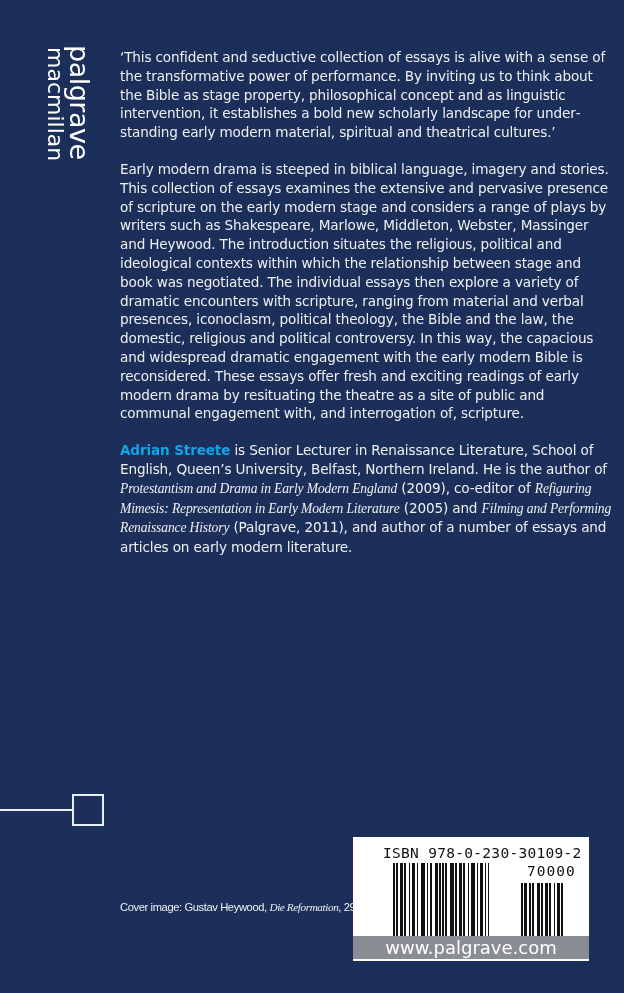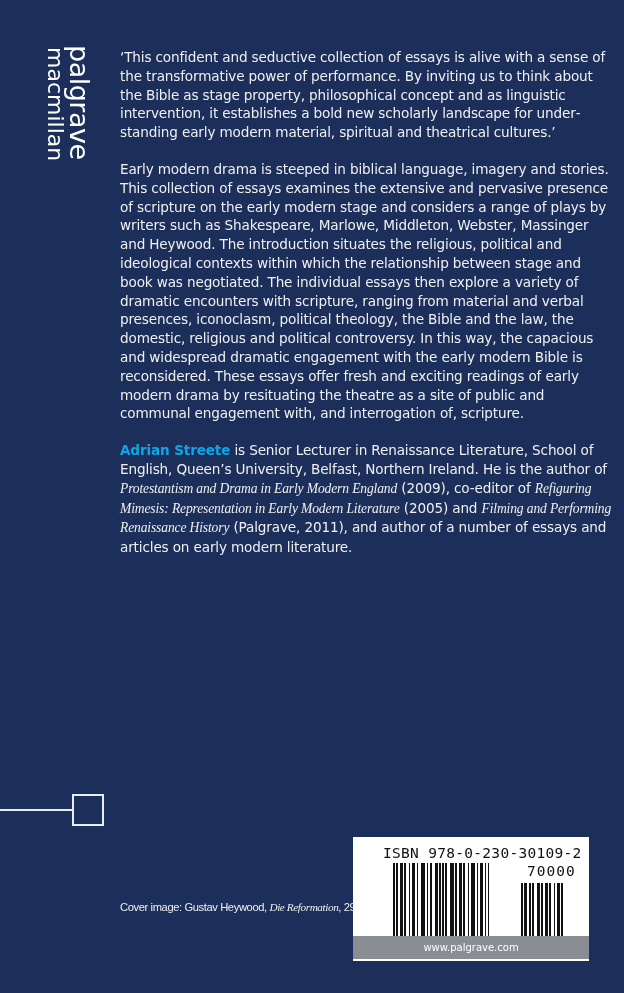--- a/index.html
+++ b/index.html
@@ -88,21 +88,21 @@
     font-family:"DejaVu Sans", sans-serif; font-size:15px; color:#111; background:#fff; padding:0 1px; letter-spacing:-0.3px;
   }
   .ean-right {
     position:absolute; left:102px; top:105px;
     font-family:"DejaVu Sans", sans-serif; font-size:15px; color:#111; background:#fff; padding:0 1px; letter-spacing:-0.3px;
   }
 
   .url-bar {
     position:absolute; left:353px; top:936px; width:236px; height:23px;
     background:#8a8d94;
-    color:#ffffff; font-size:10px; text-align:center; line-height:23px;
+    color:#ffffff; font-size:18px; text-align:center; line-height:23px;
     font-family:"DejaVu Sans", sans-serif;
   }
 </style>
 </head>
 <body>
 
 <div class="logo">
   <div class="logo-word logo-palgrave">palgrave</div>
   <div class="logo-word logo-macmillan">macmillan</div>
 </div>

